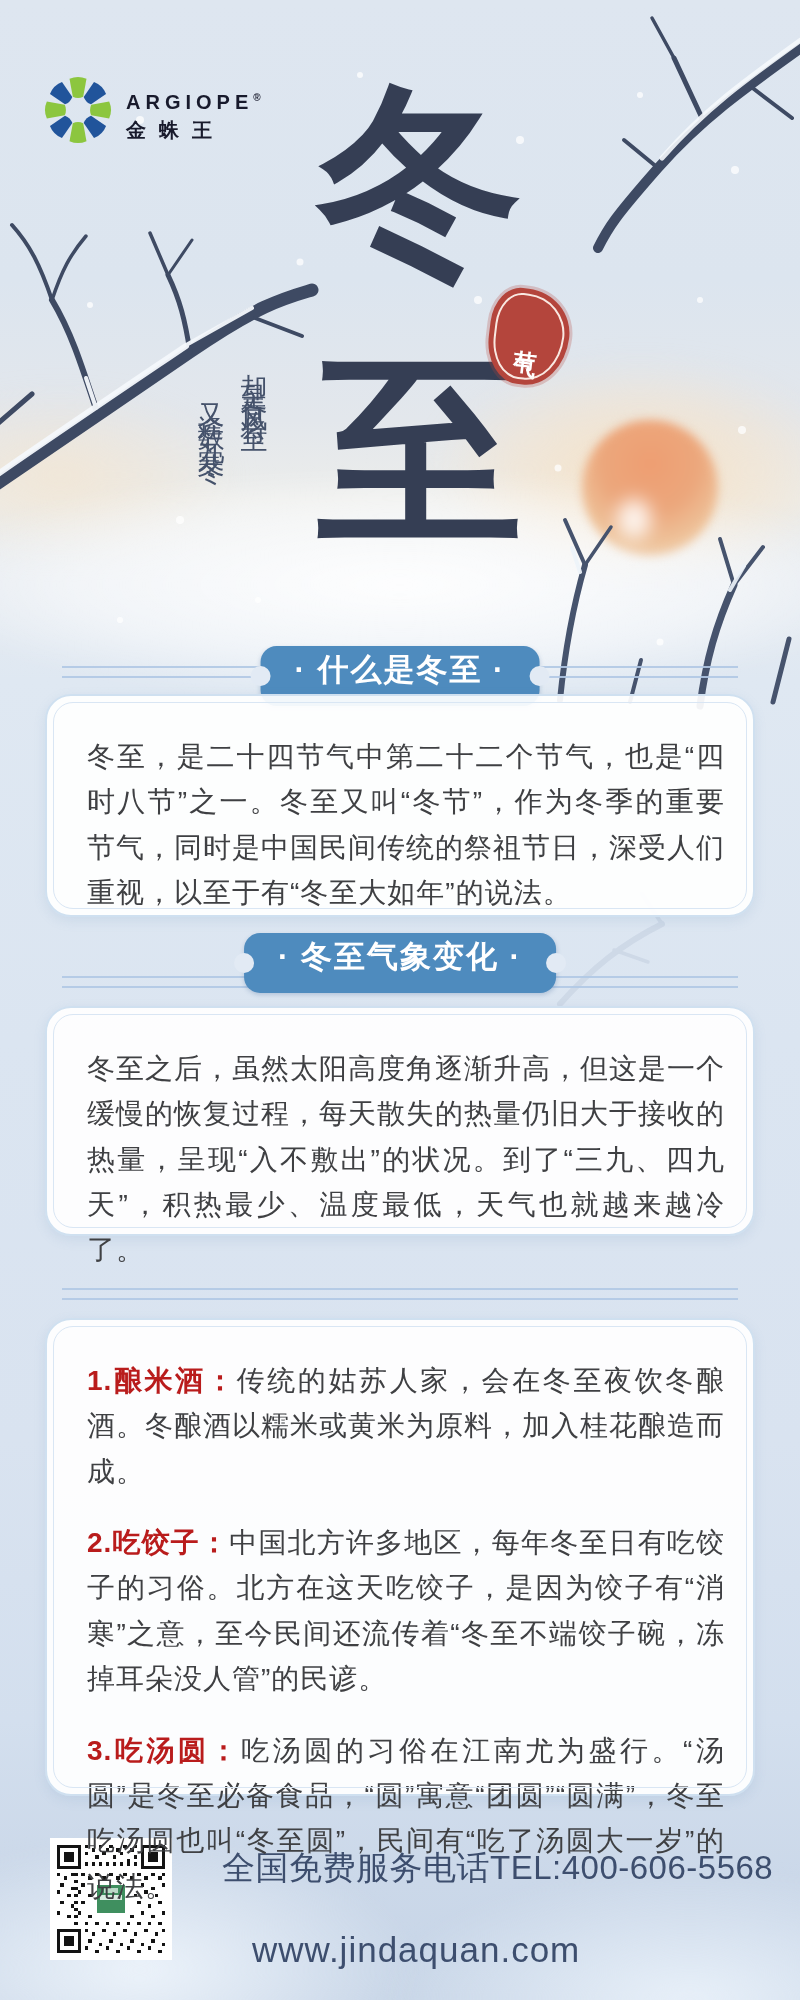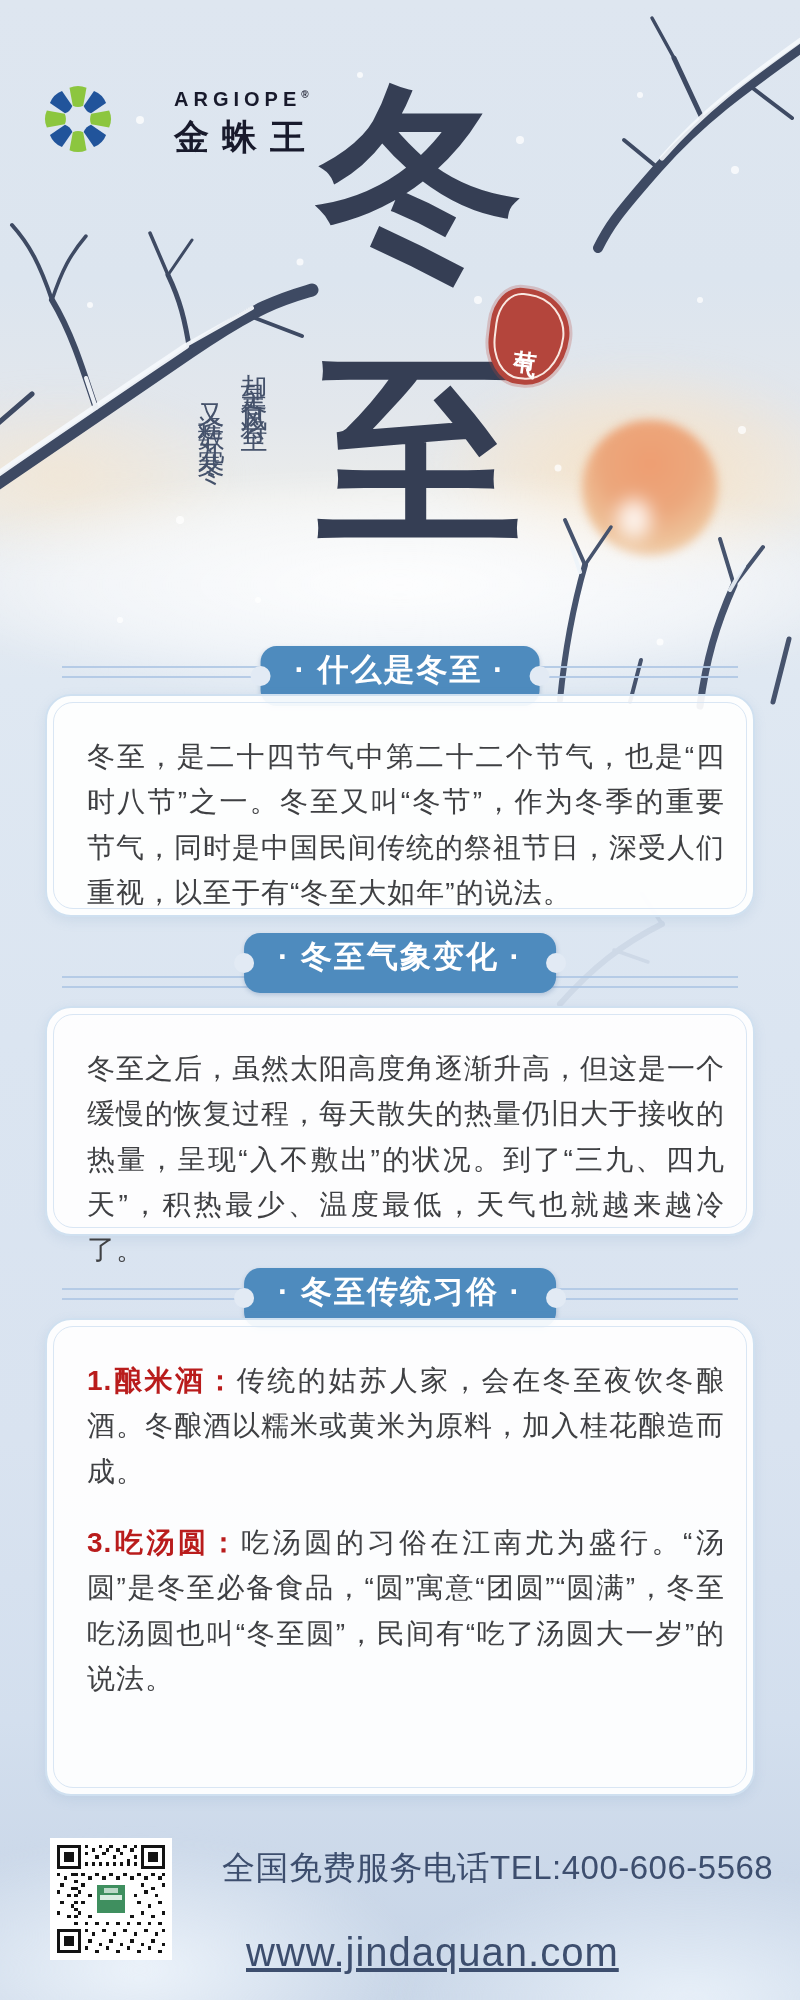--- a/index.html
+++ b/index.html
@@ -40,26 +40,26 @@
     background:radial-gradient(circle at 50% 32%,#ee9e72 0%,#eca77c 42%,#eec49c 72%,rgba(240,220,200,0) 98%);
     filter:blur(5px);
   }
   .sun::after{
     content:'';position:absolute;left:26%;top:58%;width:34px;height:40px;border-radius:50%;
     background:rgba(255,255,255,.85);filter:blur(8px);
   }
   .trees{position:absolute;inset:0;pointer-events:none;}
 
   
-  .logo{position:absolute;left:44px;top:76px;display:flex;align-items:center;gap:48px;}
+  .logo{position:absolute;left:44px;top:76px;display:flex;align-items:flex-end;}
   .logo-mark{width:68px;height:68px;}
   .logo-text{margin-left:14px;padding-top:12px;color:#181a2c;}
   .logo-en{font-weight:bold;font-size:20px;letter-spacing:5px;white-space:nowrap;}
   .logo-reg{font-size:10px;vertical-align:super;letter-spacing:0;}
-  .logo-cn{font-weight:bold;font-size:35px;letter-spacing:13px;margin-top:3px;white-space:nowrap;}
+  .logo-cn{font-weight:bold;font-size:20px;letter-spacing:13px;margin-top:3px;white-space:nowrap;}
 
   
   .big-char{
     position:absolute;left:300px;width:240px;text-align:center;
     font-family:"DejaVu Serif",serif;font-weight:bold;color:#353e54;
     font-size:205px;line-height:1;
   }
   .char1{top:78px;}
   .char2{top:348px;}
   .seal{
@@ -123,23 +123,22 @@
 
   
   .qr{position:absolute;left:50px;top:1838px;width:122px;height:122px;background:#fff;}
   .qr svg{position:absolute;inset:3px;width:116px;height:116px;}
   .footer-phone{
     position:absolute;left:222px;top:1846px;font-size:33px;color:#3d4e6e;letter-spacing:.5px;
     white-space:nowrap;
     text-align:center;
   }
   .footer-site{
-    position:absolute;left:246px;top:1930px;font-size:40px;color:#3d4e6e;letter-spacing:1px;
+    position:absolute;left:252px;top:1930px;font-size:35px;color:#3d4e6e;letter-spacing:1px;
     white-space:nowrap;
-    text-decoration:underline;
   }
 </style>
 </head>
 <body>
 
 <div class="poster">
 
   <div class="bg-layer">
     <div class="cloud-warm"></div>
     <div class="cloud-warm2"></div>
@@ -275,24 +274,24 @@
 
   <div class="ribbon-line" style="top:976px"></div>
   <div class="pill" style="top:933px">· 冬至气象变化 ·</div>
   <div class="card" style="top:1006px;height:230px">
     <div class="card-body">
       <p class="single">冬至之后，虽然太阳高度角逐渐升高，但这是一个缓慢的恢复过程，每天散失的热量仍旧大于接收的热量，呈现“入不敷出”的状况。到了“三九、四九天”，积热最少、温度最低，天气也就越来越冷了。</p>
     </div>
   </div>
 
   <div class="ribbon-line" style="top:1288px"></div>
-  <div class="pill" style="top:1268px">· 冬至传统习俗 ·</div>
   <div class="card" style="top:1318px;height:478px">
     <div class="card-body">
       <p><span class="lead">1.酿米酒：</span><span>传统的姑苏人家，会在冬至夜饮冬酿酒。冬酿酒以糯米或黄米为原料，加入桂花酿造而成。</span></p>
+      <p><span class="lead">2.吃饺子：</span><span>中国北方许多地区，每年冬至日有吃饺子的习俗。北方在这天吃饺子，是因为饺子有“消寒”之意，至今民间还流传着“冬至不端饺子碗，冻掉耳朵没人管”的民谚。</span></p>
       <p><span class="lead">3.吃汤圆：</span><span>吃汤圆的习俗在江南尤为盛行。“汤圆”是冬至必备食品，“圆”寓意“团圆”“圆满”，冬至吃汤圆也叫“冬至圆”，民间有“吃了汤圆大一岁”的说法。</span></p>
     </div>
   </div>
 
   <div class="qr">
     <svg viewBox="0 0 33 33" shape-rendering="crispEdges">
       <rect x="0" y="0" width="33" height="33" fill="#ffffff"></rect>
       <g fill="#131313">
         <rect x="1" y="1" width="7" height="7"></rect>
           <rect x="25" y="1" width="7" height="7"></rect>

